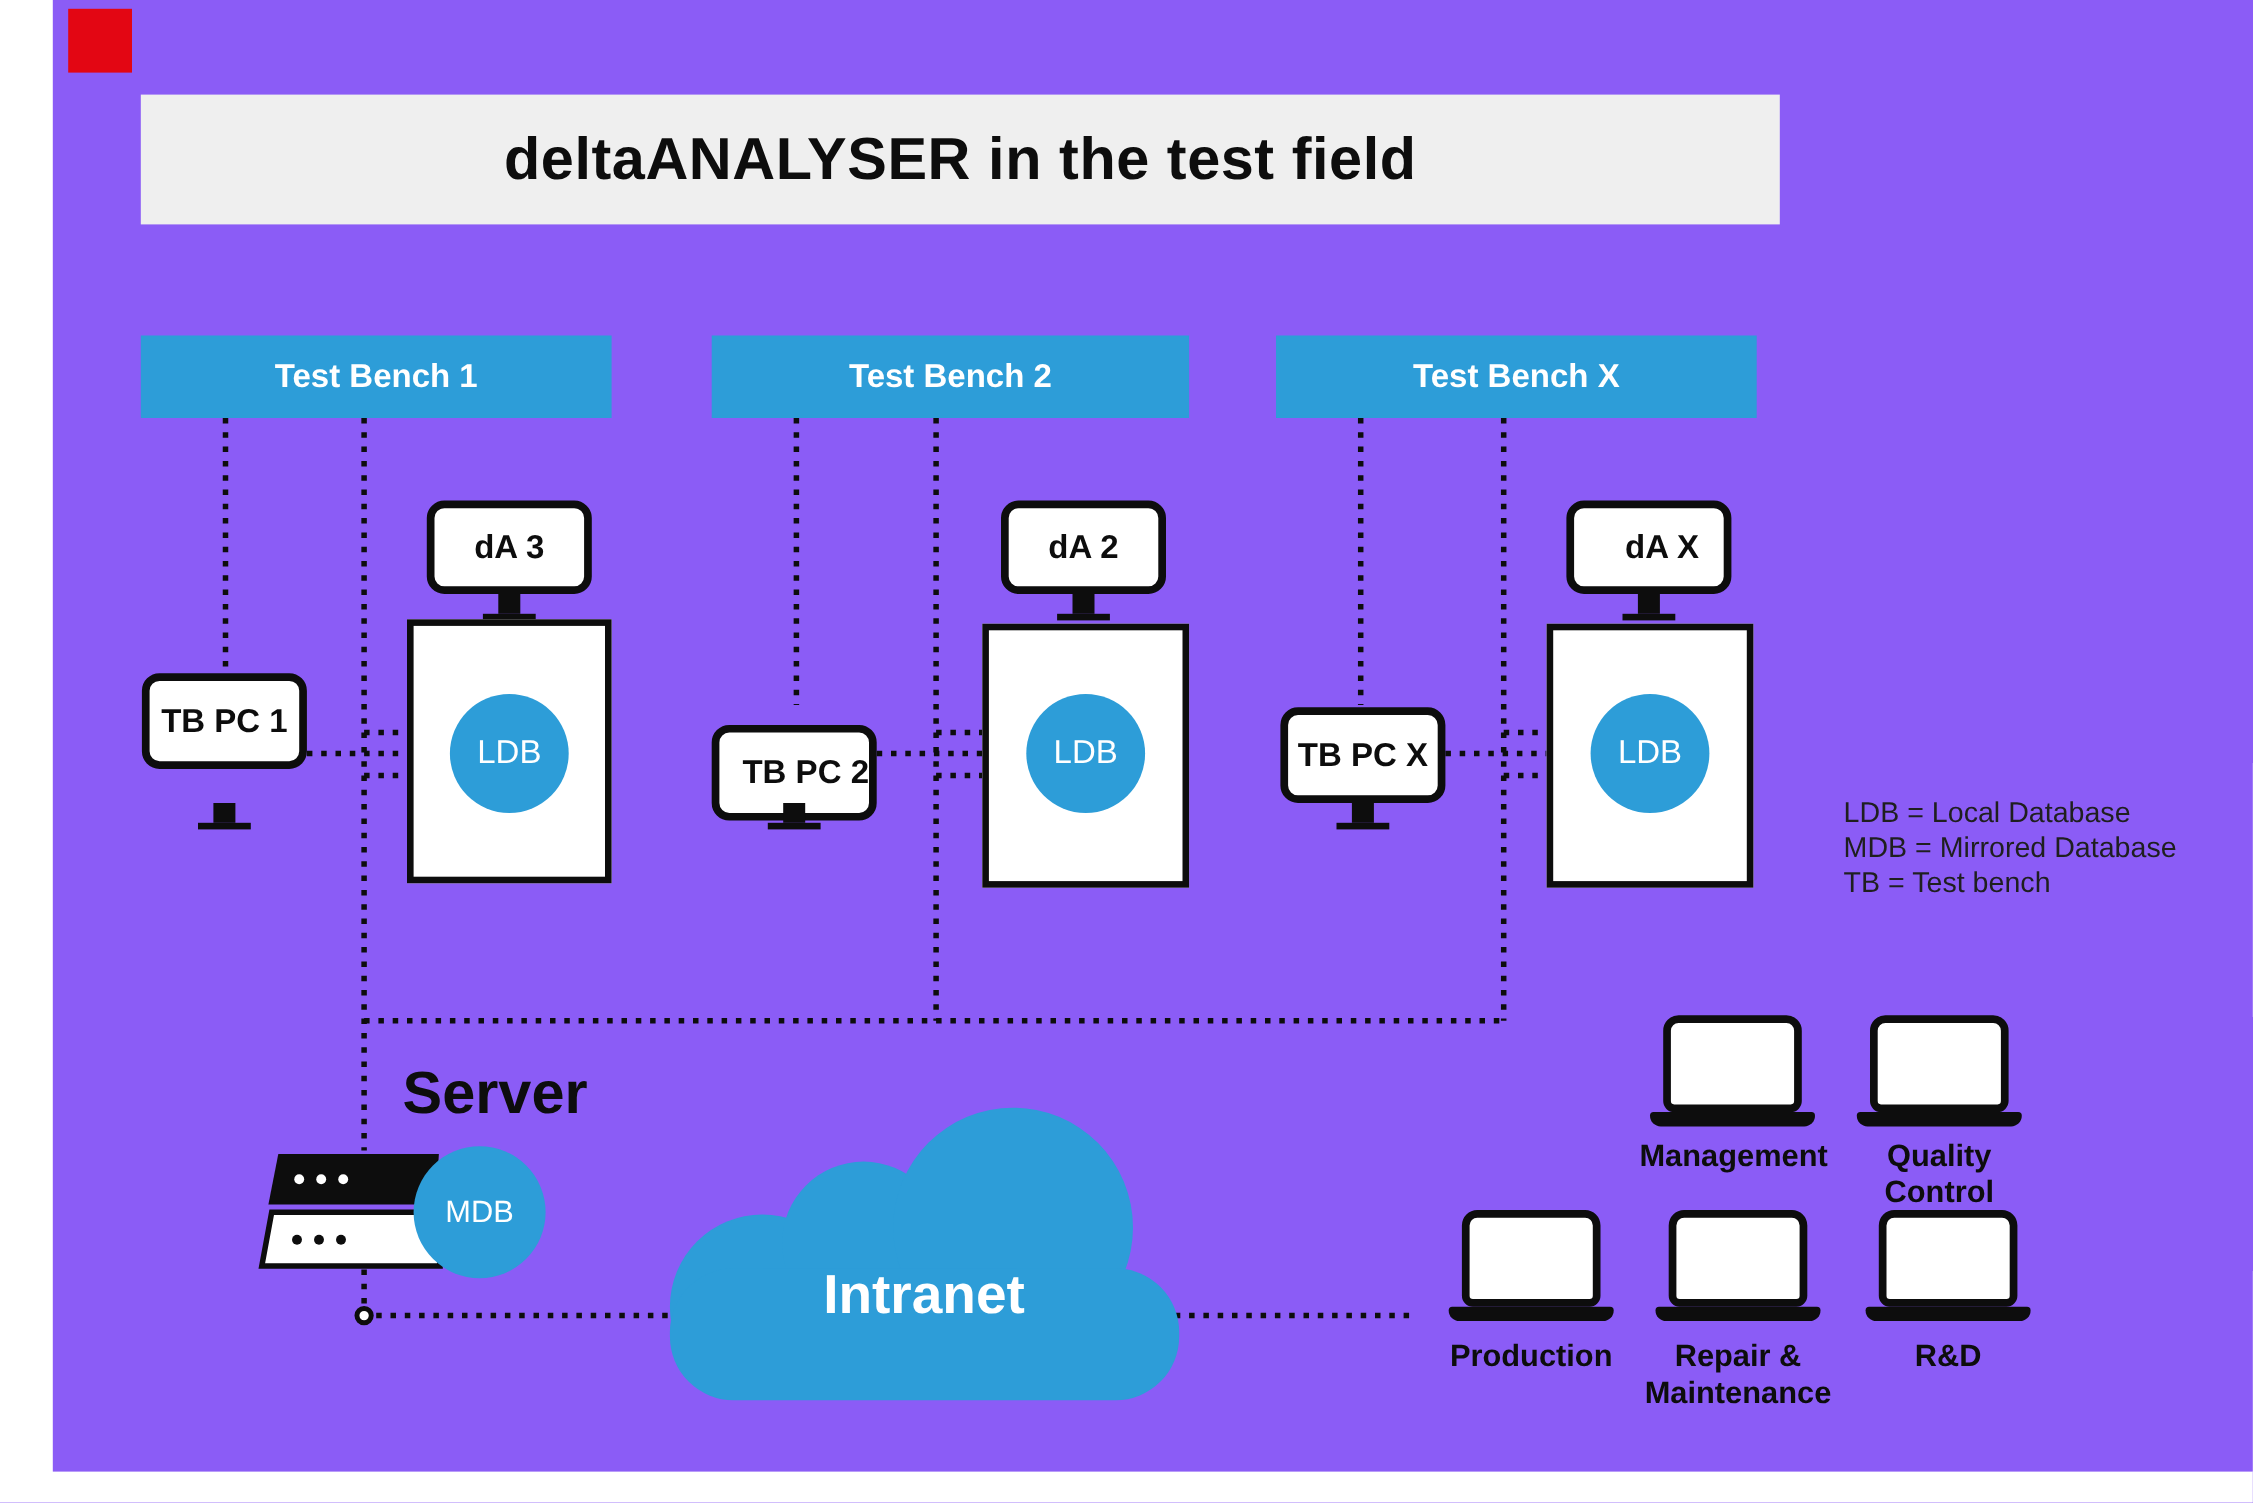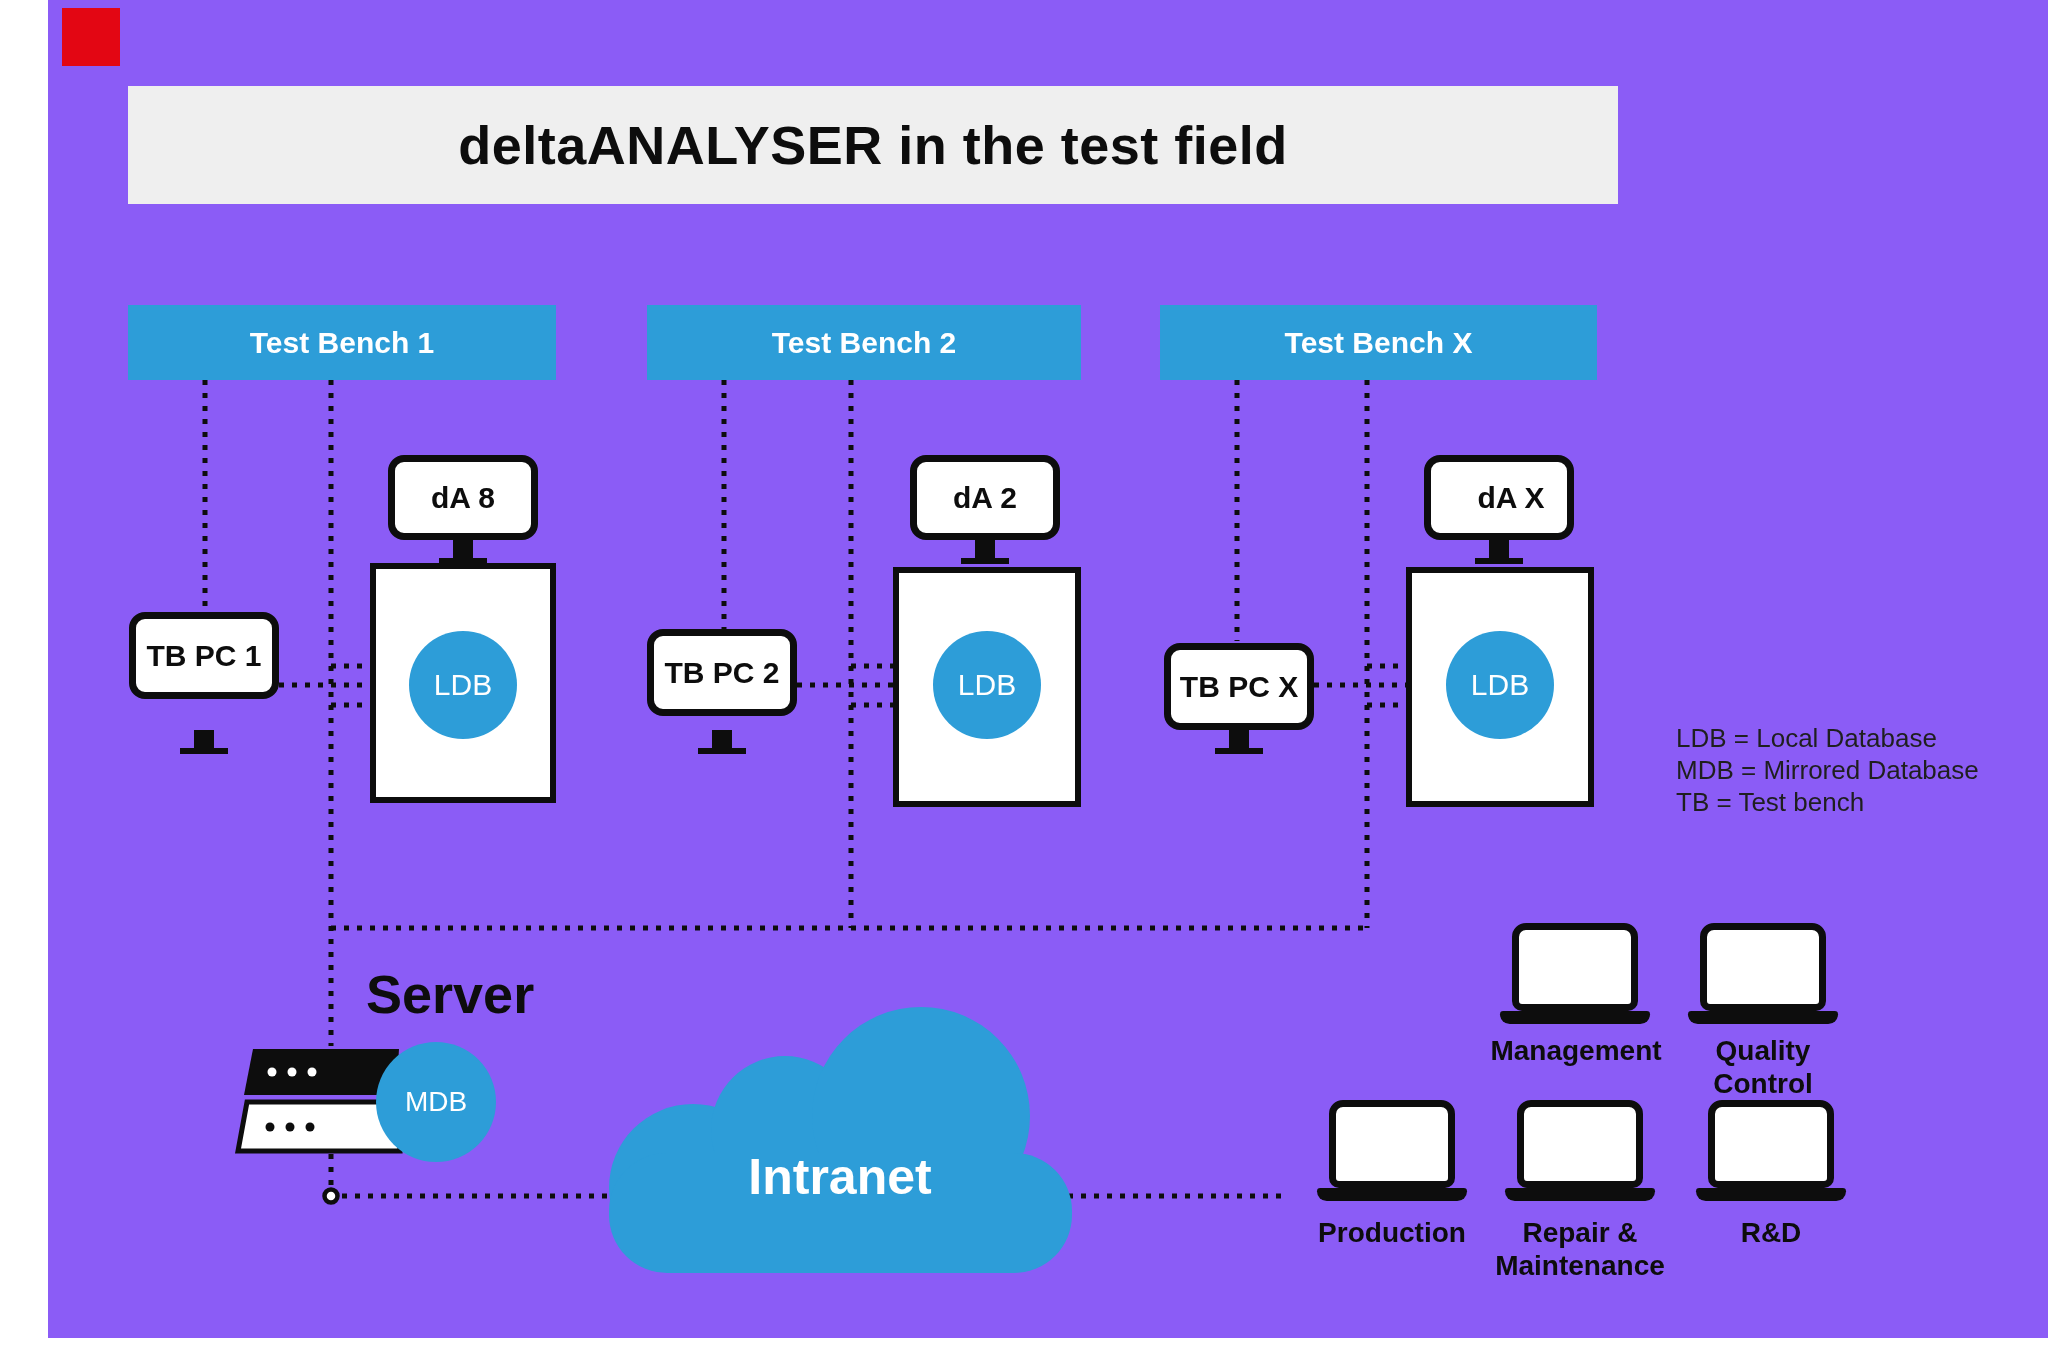--- a/index.html
+++ b/index.html
@@ -113,21 +113,21 @@
   <div class="abs logo"></div>
 
   <div class="abs banner">
     <span>deltaANALYSER in the test field</span>
   </div>
 
   <div class="abs bar" style="left:80px;width:428px;">
     <span>Test Bench 1</span>
   </div>
   <div class="abs monitor" style="left:340px;top:455px;width:150px;height:85px;">
-    <span>dA 8</span>
+    <span>dA 3</span>
   </div>
   <div class="abs neck" style="left:405px;top:540px;width:20px;height:18px;"></div>
   <div class="abs mbase" style="left:391px;top:558px;width:48px;height:6px;"></div>
   <div class="abs ldb-box" style="left:322px;top:563px;width:186px;height:240px;"></div>
   <div class="abs db ldb" style="left:361px;top:631px;">
     <span>LDB</span>
   </div>
   <div class="abs monitor" style="left:81px;top:612px;width:150px;height:87px;">
     <span>TB PC 1</span>
   </div>
@@ -139,21 +139,21 @@
   </div>
   <div class="abs monitor" style="left:862px;top:455px;width:150px;height:85px;">
     <span>dA 2</span>
   </div>
   <div class="abs neck" style="left:927px;top:540px;width:20px;height:18px;"></div>
   <div class="abs mbase" style="left:913px;top:558px;width:48px;height:6px;"></div>
   <div class="abs ldb-box" style="left:845px;top:567px;width:188px;height:240px;"></div>
   <div class="abs db ldb" style="left:885px;top:631px;">
     <span>LDB</span>
   </div>
-  <div class="abs monitor" style="left:599px;top:629px;width:150px;height:87px;">
+  <div class="abs monitor" style="left:599px;top:659px;width:150px;height:87px;justify-content:flex-end;">
     <span>TB PC 2</span>
   </div>
   <div class="abs neck" style="left:664px;top:730px;width:20px;height:18px;"></div>
   <div class="abs mbase" style="left:650px;top:748px;width:48px;height:6px;"></div>
 
   <div class="abs bar" style="left:1112px;width:437px;">
     <span>Test Bench X</span>
   </div>
   <div class="abs monitor" style="left:1376px;top:455px;width:150px;height:85px;padding-left:24px;">
     <span>dA X</span>

